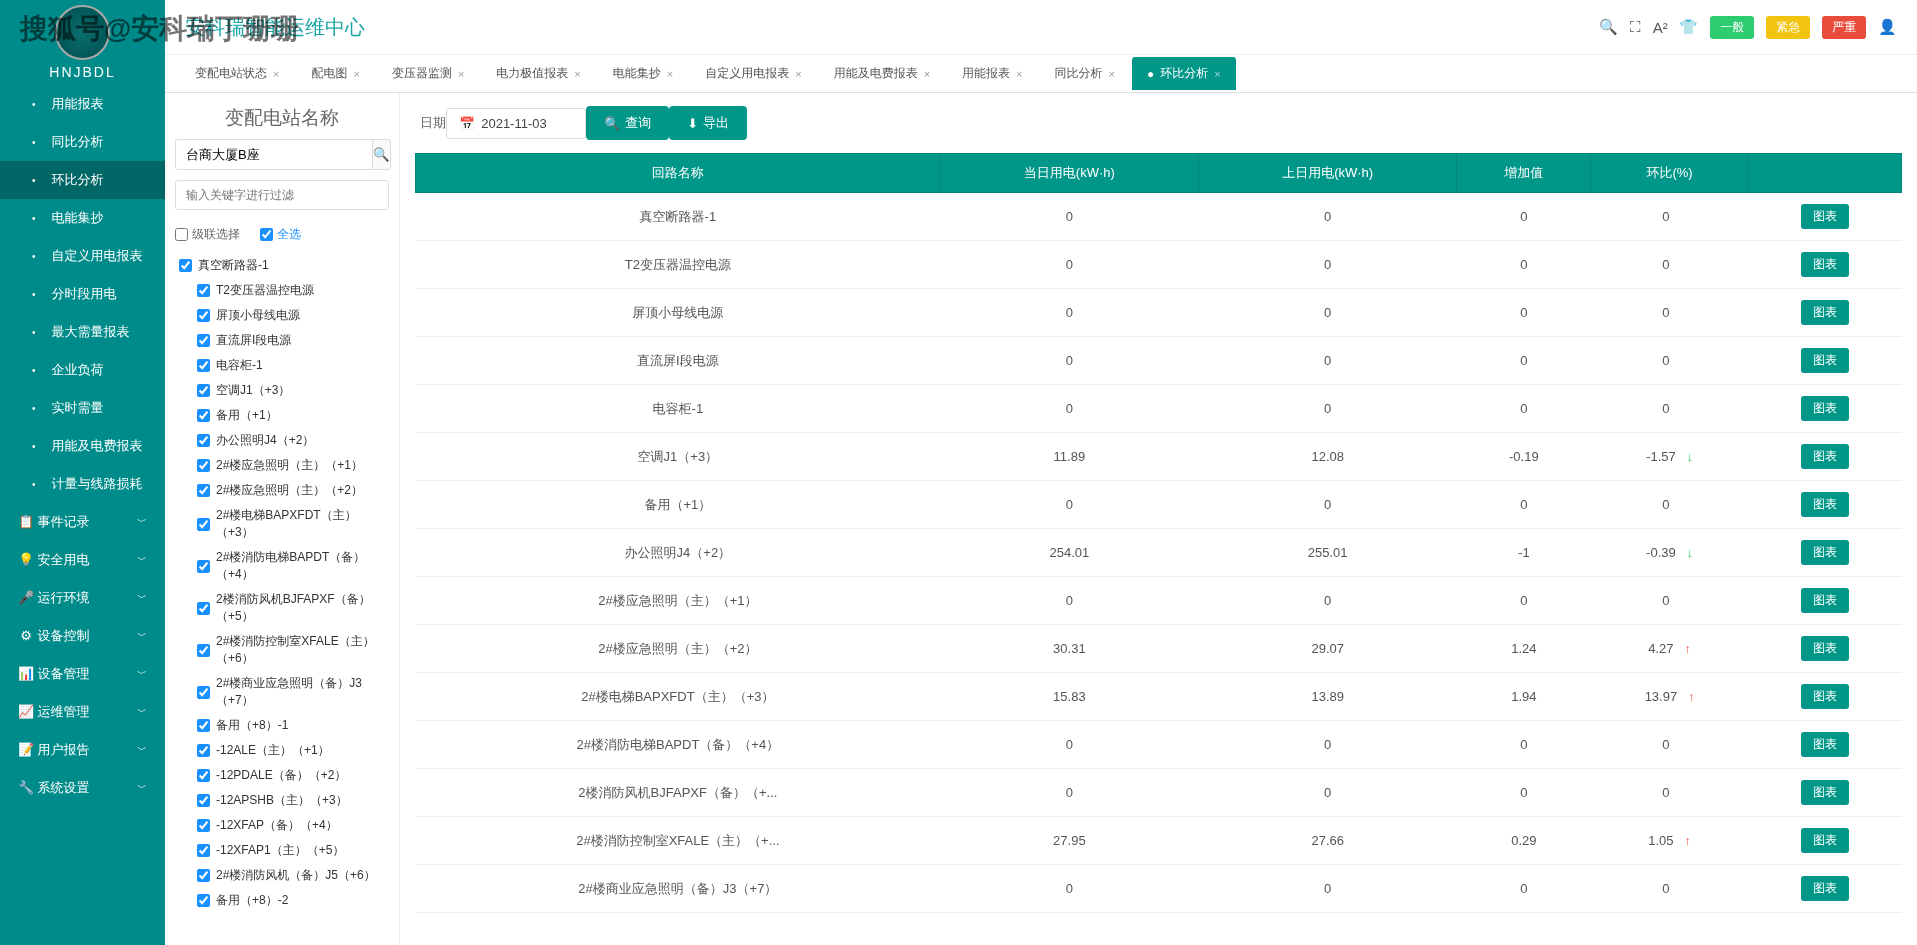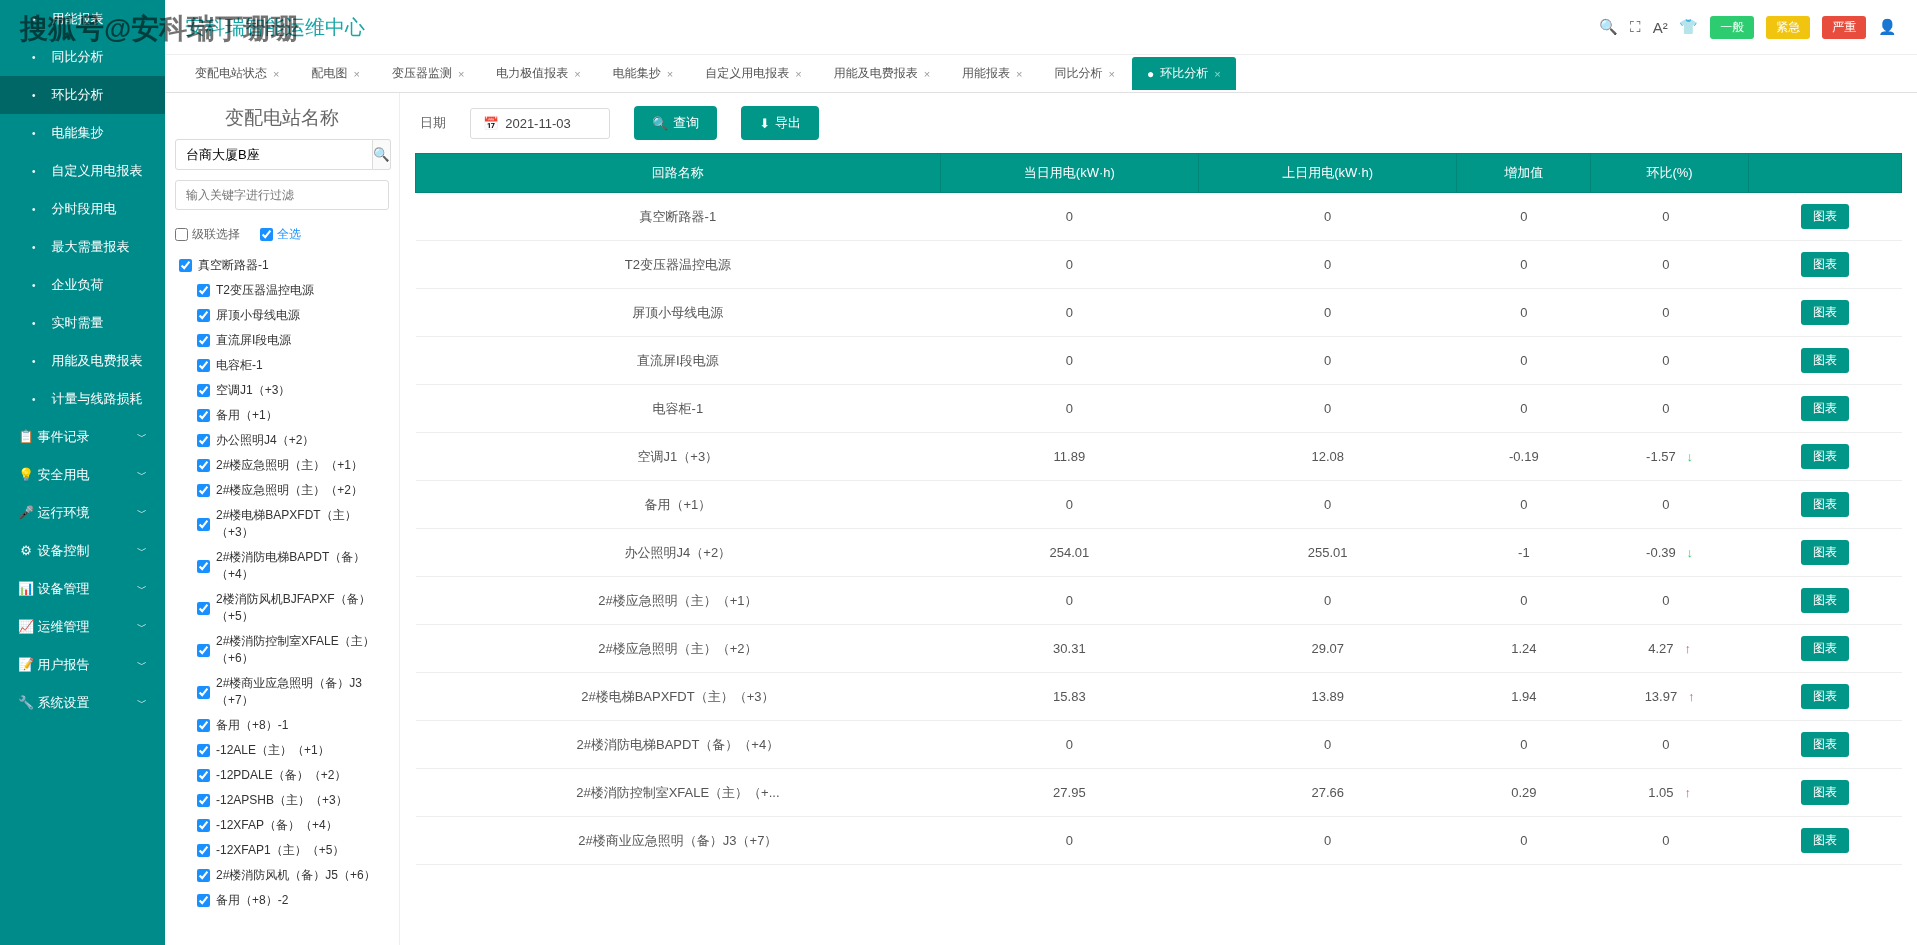--- a/index.html
+++ b/index.html
@@ -46,21 +46,21 @@
 .tree { flex: 1; overflow-y: auto; font-size: 12px; }
 .tree-item { padding: 4px 0; display: flex; align-items: center; gap: 6px; }
 .tree-item.l1 { padding-left: 4px; }
 .tree-item.l2 { padding-left: 22px; }
 .tree-check { width: 13px; height: 13px; accent-color: #1890ff; }
 
 .data-panel { flex: 1; display: flex; flex-direction: column; overflow: hidden; }
 .period-tabs { height: 44px; display: flex; align-items: center; border-bottom: 1px solid #eee; padding: 0 18px; gap: 30px; }
 .ptab { padding: 10px 10px; font-size: 14px; color: #555; cursor: pointer; border-bottom: 2px solid transparent; }
 .ptab.active { color: #009688; border-bottom-color: #009688; font-weight: 500; }
-.toolbar { height: 60px; display: flex; align-items: center; padding: 0 20px; gap: 24px; }
+.toolbar { height: 60px; display: flex; align-items: center; padding: 0 20px; gap: 0; }
 .toolbar .lbl { color: #666; }
 .date-input { padding: 7px 12px; border: 1px solid #dcdcdc; border-radius: 3px; width: 140px; display: flex; align-items: center; gap: 6px; font-size: 13px; color: #444; }
 .btn { padding: 8px 18px; border-radius: 4px; background: #009688; color: #fff; border: none; cursor: pointer; font-size: 13px; display: flex; align-items: center; gap: 5px; }
 .table-wrap { flex: 1; padding: 0 15px 17px; overflow-y: auto; }
 table { width: 100%; border-collapse: collapse; }
 thead th { background: #009688; color: #fff; padding: 10px 8px; font-size: 13px; font-weight: normal; border: 1px solid #00877a; }
 tbody td { padding: 11px 8px; border-bottom: 1px solid #eee; text-align: center; font-size: 13px; color: #555; }
 tbody td:first-child { text-align: center; }
 .chart-btn { background: #009688; color: #fff; border: none; padding: 4px 12px; border-radius: 3px; cursor: pointer; font-size: 12px; }
 .arrow-up { color: #e74c3c; font-weight: bold; }
@@ -68,20 +68,24 @@
 
 .watermark { position: absolute; top: 10px; left: 20px; font-size: 28px; color: rgba(0,0,0,0.55); font-weight: bold; z-index: 100; pointer-events: none; }
 </style>
 </head>
 <body>
 
 <div class="watermark">搜狐号@安科瑞丁珊珊</div>
 
 <div class="app">
   <div class="sidebar">
+    <div class="logo-area">
+      <div class="logo-circle"></div>
+      <div class="brand">HNJBDL</div>
+    </div>
     <div class="menu" id="menu">
         <div class="menu-item sub">用能报表</div>
         <div class="menu-item sub">同比分析</div>
         <div class="menu-item sub active">环比分析</div>
         <div class="menu-item sub">电能集抄</div>
         <div class="menu-item sub">自定义用电报表</div>
         <div class="menu-item sub">分时段用电</div>
         <div class="menu-item sub">最大需量报表</div>
         <div class="menu-item sub">企业负荷</div>
         <div class="menu-item sub">实时需量</div>
@@ -383,20 +387,28 @@
                 </tr>
                 <tr>
                   <td>2#楼消防电梯BAPDT（备）（+4）</td>
                   <td>0</td>
                   <td>0</td>
                   <td>0</td>
                   <td>0 &nbsp; </td>
                   <td><button class="chart-btn">图表</button></td>
                 </tr>
                 <tr>
+                  <td>2楼消防风机BJFAPXF（备）（+...</td>
+                  <td>0</td>
+                  <td>0</td>
+                  <td>0</td>
+                  <td>0 &nbsp; </td>
+                  <td><button class="chart-btn">图表</button></td>
+                </tr>
+                <tr>
                   <td>2#楼消防控制室XFALE（主）（+...</td>
                   <td>27.95</td>
                   <td>27.66</td>
                   <td>0.29</td>
                   <td>1.05 &nbsp; <span class="arrow-up">↑</span></td>
                   <td><button class="chart-btn">图表</button></td>
                 </tr>
                 <tr>
                   <td>2#楼商业应急照明（备）J3（+7）</td>
                   <td>0</td>

